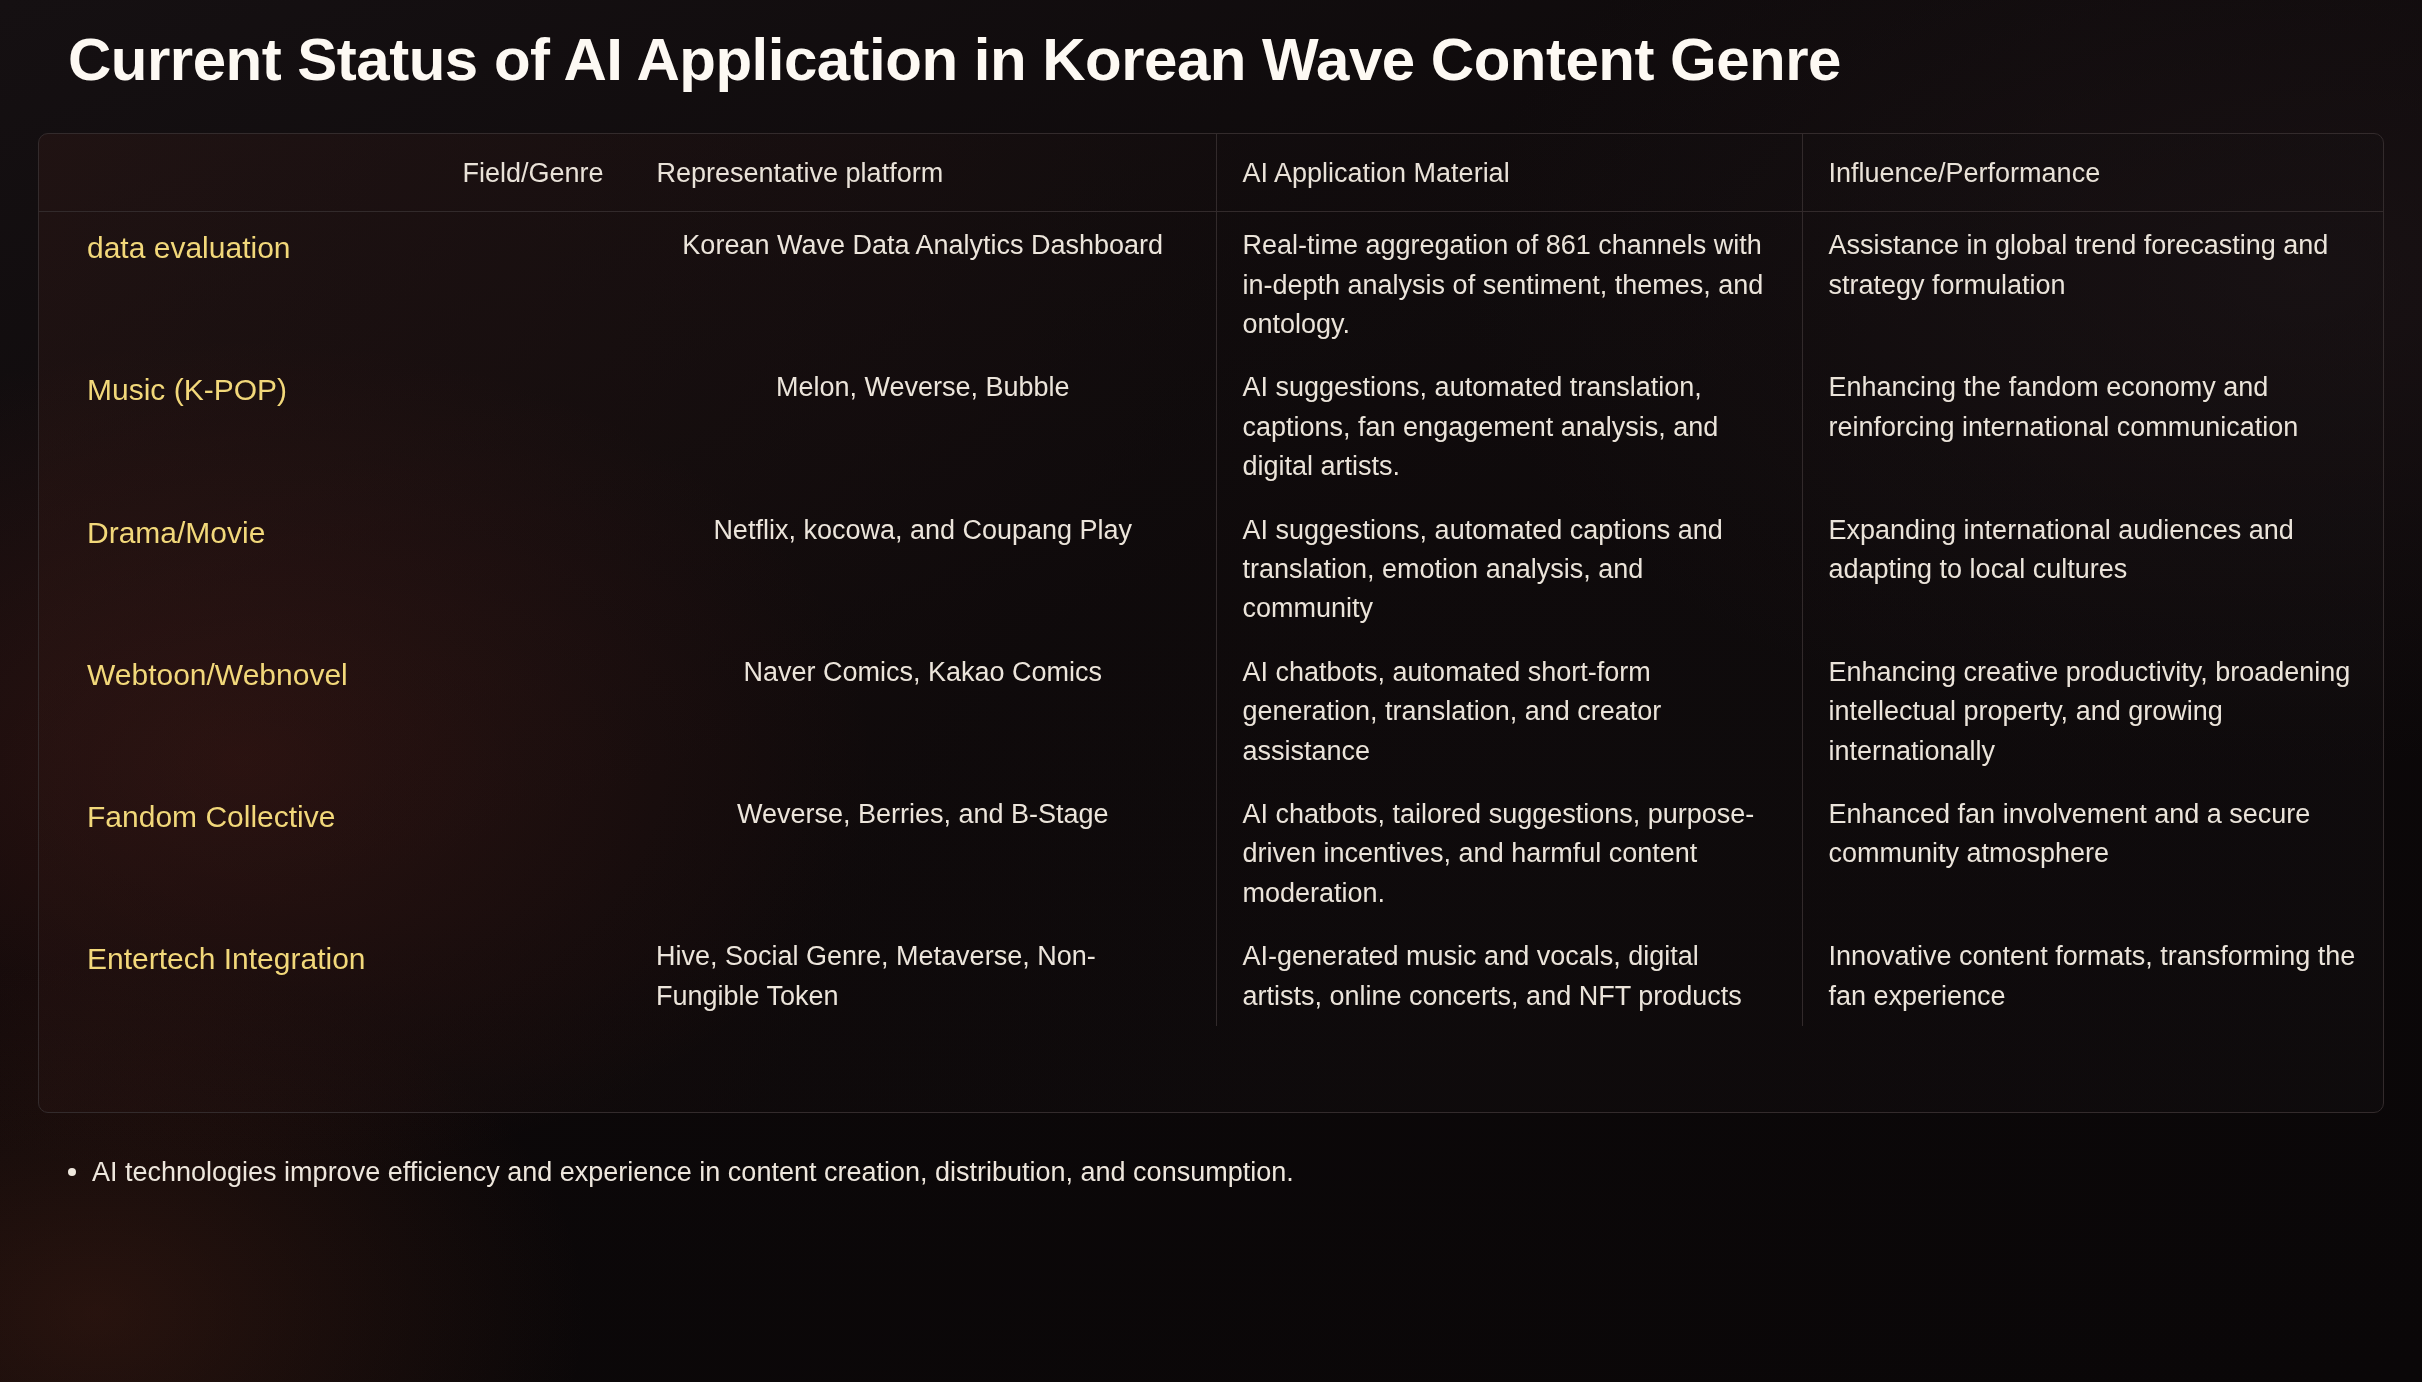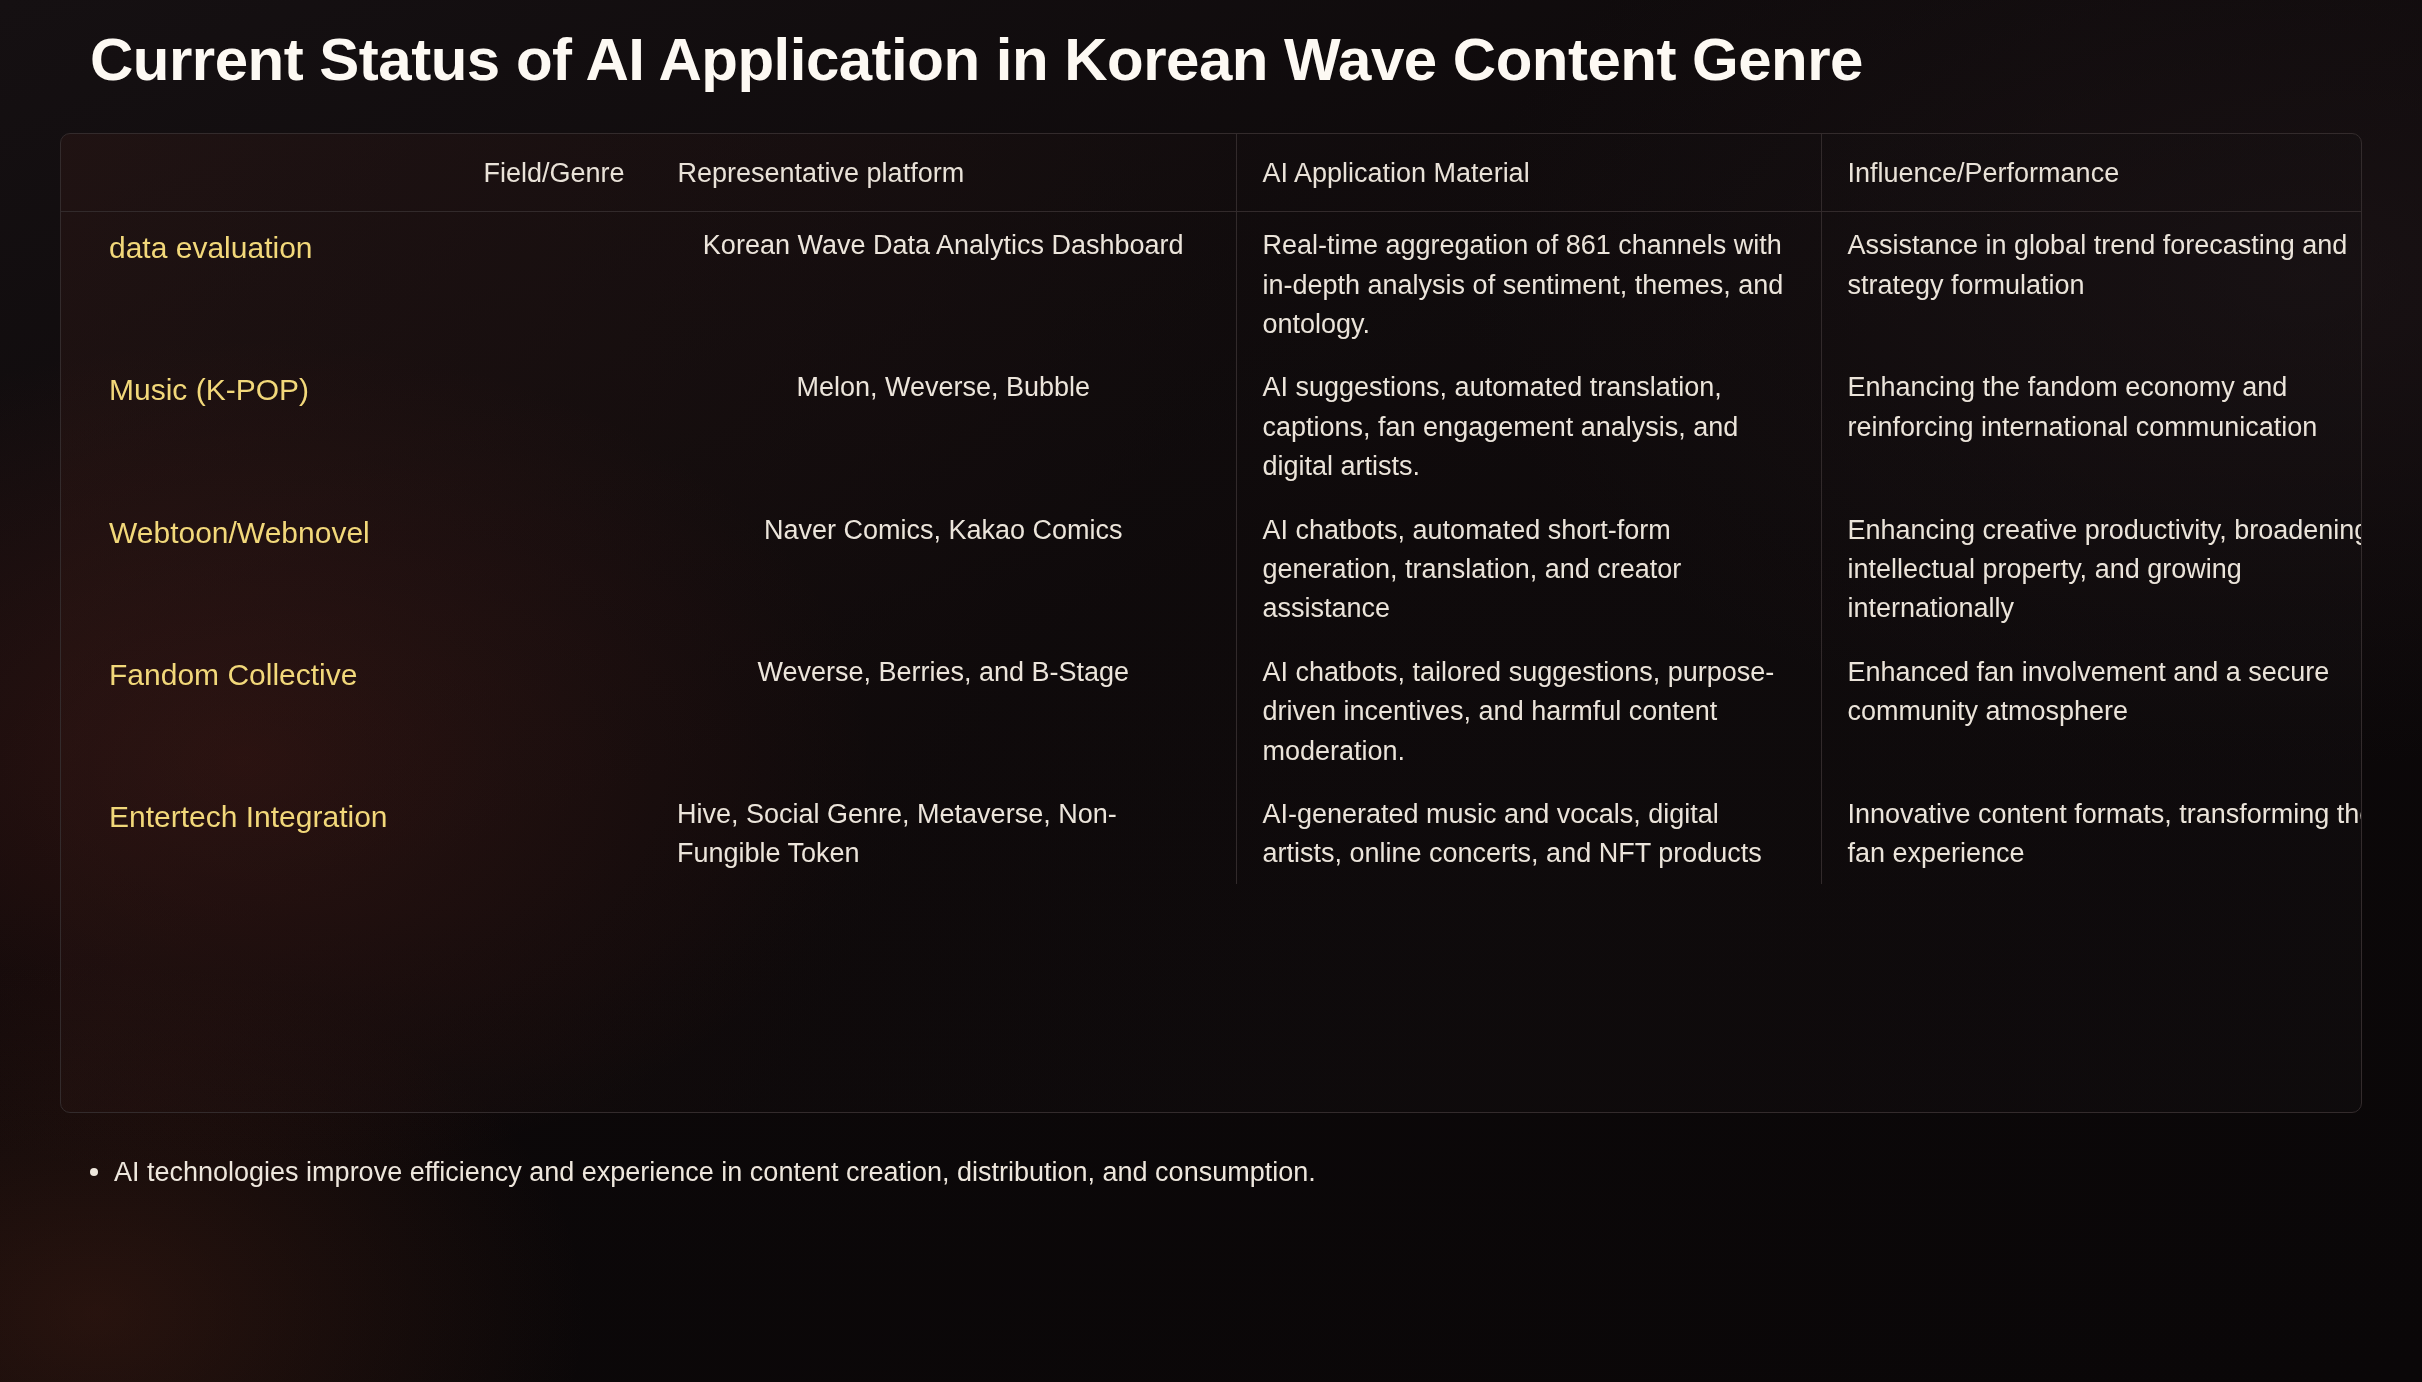--- a/index.html
+++ b/index.html
@@ -18,21 +18,21 @@
   }
   .page {
     position: relative;
     width: 2422px;
     height: 1382px;
     background:
       radial-gradient(ellipse 900px 600px at 10% 55%, rgba(120, 40, 30, 0.28), rgba(10,7,8,0) 70%),
       radial-gradient(ellipse 700px 500px at 4% 95%, rgba(140, 60, 35, 0.22), rgba(10,7,8,0) 70%),
       radial-gradient(ellipse 1200px 700px at 95% 20%, rgba(35, 25, 28, 0.55), rgba(10,7,8,0) 70%),
       linear-gradient(160deg, #151012 0%, #0c0809 45%, #0a0708 100%);
-    padding: 0 40px;
+    padding: 0 18px;
   }
 
   h1.title {
     margin: 0;
     padding: 26px 50px 0 50px;
     font-size: 60px;
     line-height: 1.12;
     font-weight: 700;
     letter-spacing: -0.5px;
     color: #fdf9f3;
@@ -165,20 +165,26 @@
           <td class="col-ai">Real-time aggregation of 861 channels with in-depth analysis of sentiment, themes, and ontology.</td>
           <td class="col-inf">Assistance in global trend forecasting and strategy formulation</td>
         </tr>
         <tr>
           <td class="col-genre">Music (K-POP)</td>
           <td class="col-plat big">Melon, Weverse, Bubble</td>
           <td class="col-ai">AI suggestions, automated translation, captions, fan engagement analysis, and digital artists.</td>
           <td class="col-inf">Enhancing the fandom economy and reinforcing international communication</td>
         </tr>
         <tr>
+          <td class="col-genre">Drama/Movie</td>
+          <td class="col-plat">Netflix, kocowa, and Coupang Play</td>
+          <td class="col-ai">AI suggestions, automated captions and translation, emotion analysis, and community</td>
+          <td class="col-inf small">Expanding international audiences and adapting to local cultures</td>
+        </tr>
+        <tr>
           <td class="col-genre">Webtoon/Webnovel</td>
           <td class="col-plat big">Naver Comics, Kakao Comics</td>
           <td class="col-ai">AI chatbots, automated short-form generation, translation, and creator assistance</td>
           <td class="col-inf">Enhancing creative productivity, broadening intellectual property, and growing internationally</td>
         </tr>
         <tr>
           <td class="col-genre">Fandom Collective</td>
           <td class="col-plat big">Weverse, Berries, and B-Stage</td>
           <td class="col-ai">AI chatbots, tailored suggestions, purpose-driven incentives, and harmful content moderation.</td>
           <td class="col-inf big">Enhanced fan involvement and a secure community atmosphere</td>

